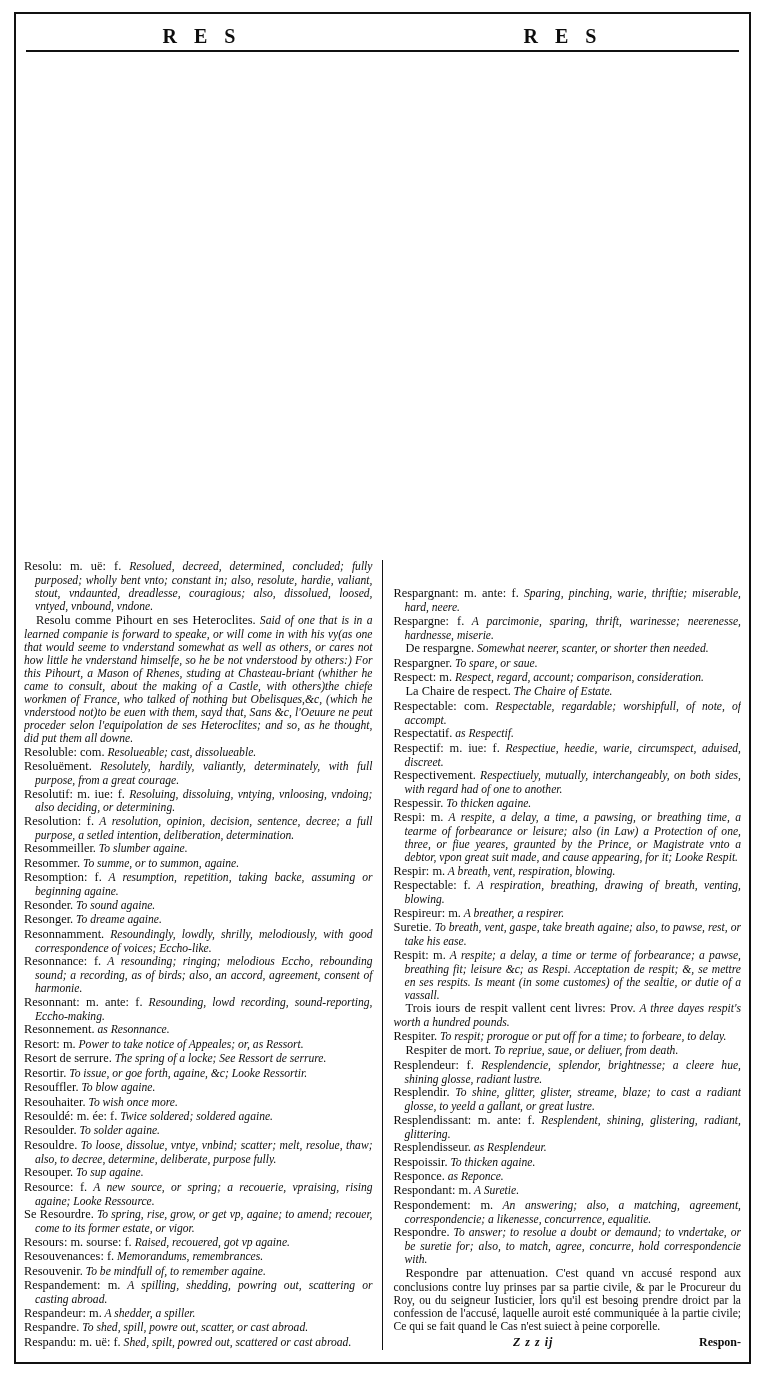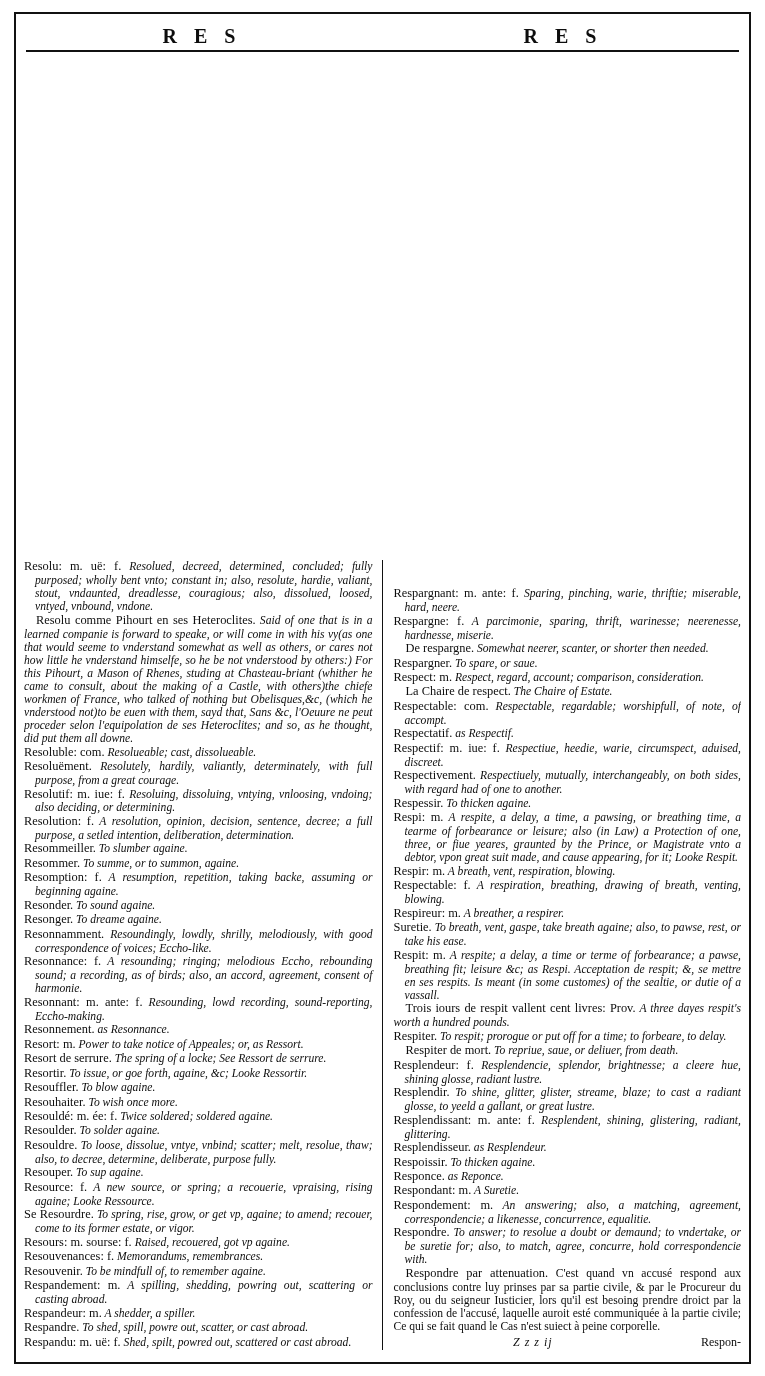--- a/index.html
+++ b/index.html
@@ -92,20 +92,21 @@
   .it {
     font-style: italic;
   }
   .catchline {
     display: flex;
     justify-content: space-between;
     align-items: baseline;
     font-size: 12px;
     margin-top: 2px;
     padding-left: 2px;
+    font-weight: bold;
   }
   .sig {
     font-style: italic;
     letter-spacing: 1px;
     margin-left: 34%;
   }
   .catchword {
     font-style: normal;
   }
   .roman-blk {

